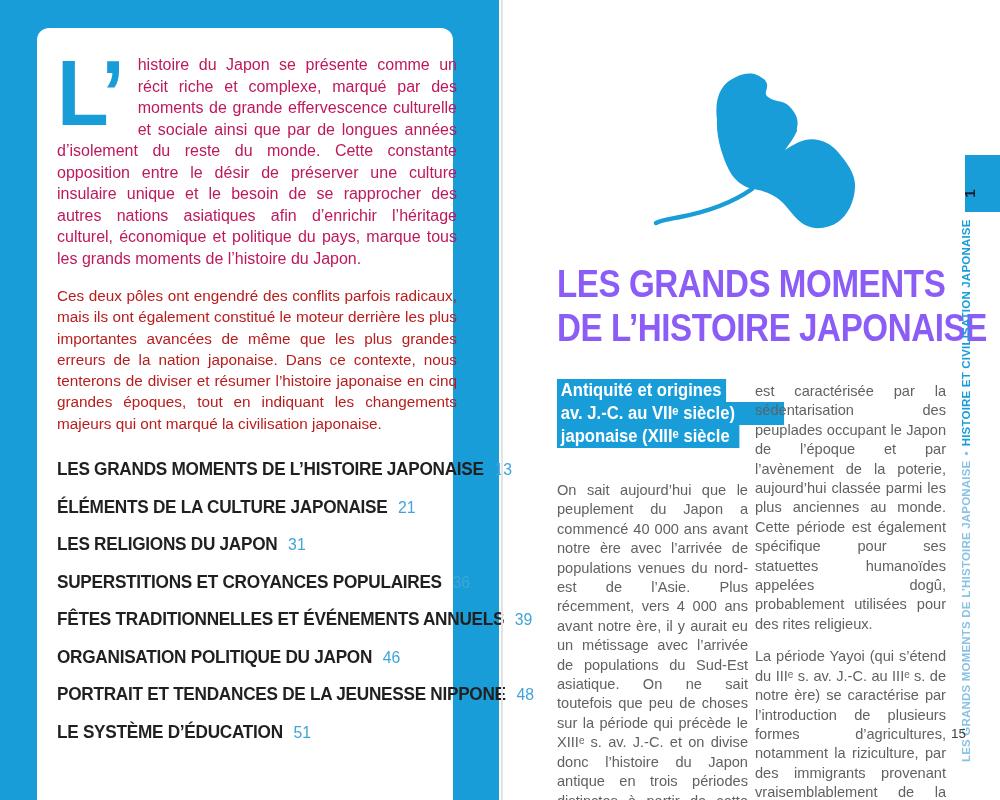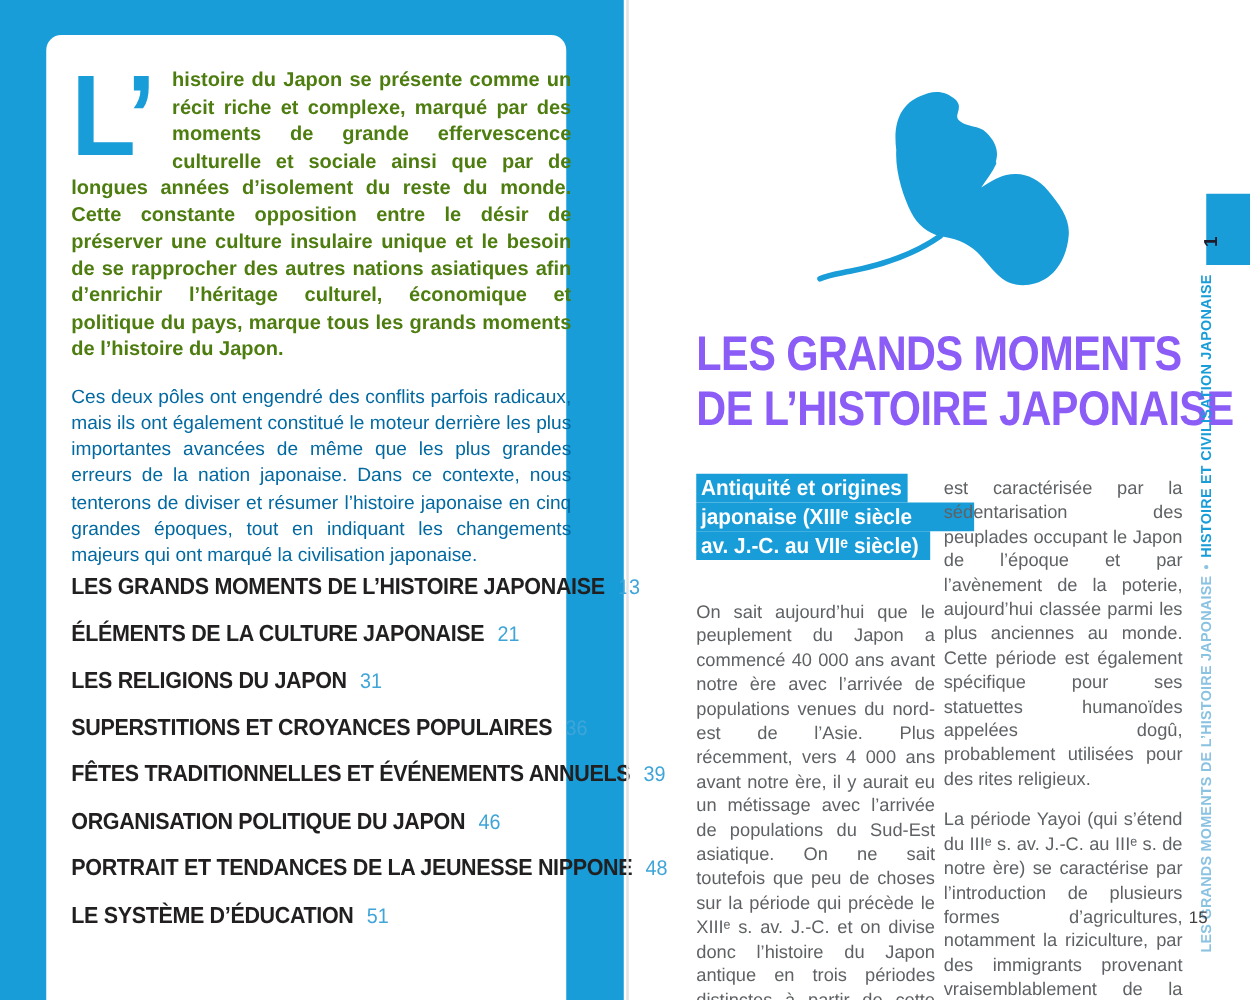--- a/index.html
+++ b/index.html
@@ -9,23 +9,23 @@
 
   
   .left-half { position:absolute; left:0; top:0; width:499px; height:800px; background:#189dd9; }
   .left-panel { position:absolute; left:37px; top:28px; width:416px; height:772px;
                 background:#ffffff; border-radius:12px 12px 0 0; }
   .gutter-line { position:absolute; left:501px; top:0; width:2px; height:800px; background:#e3e3e3; }
 
   .intro { position:absolute; left:20px; top:26px; width:400px; }
   .dropcap { float:left; color:#189dd9; font-weight:bold; font-size:92px; line-height:66px;
              letter-spacing:-3px; margin:6px 10px 0 0; transform:scaleX(0.92); transform-origin:0 0; }
-  .intro-p1 { color:#4d7c0f; font-weight:bold; font-size:16px; line-height:21.5px;
+  .intro-p1 { color:#be185d; font-weight:normal; font-size:16px; line-height:21.5px;
               text-align:justify; }
-  .intro-p2 { clear:both; color:#0369a1; font-size:15.3px; line-height:21.3px;
+  .intro-p2 { clear:both; color:#b91c1c; font-size:15.3px; line-height:21.3px;
               text-align:justify; margin-top:16px; }
 
   .toc { position:absolute; left:20px; top:430px; width:410px; }
   .toc-row { white-space:nowrap; transform:scaleX(0.93); transform-origin:0 50%;
              margin-bottom:15.5px; }
   .toc-label { color:#221f20; font-weight:800; font-size:18.5px; letter-spacing:-0.3px; }
   .toc-page { color:#3fa5d8; font-weight:400; font-size:17px; margin-left:7px; }
 
   
   .ginkgo { position:absolute; left:650px; top:40px; }
@@ -141,24 +141,24 @@
   <div class="chapter-title">
     <span class="title-line">LES GRANDS MOMENTS</span>
     <span class="title-line">DE L’HISTOIRE JAPONAISE</span>
   </div>
 
   <div class="section-heading">
     <div class="sh-line">
       <span class="hl">Antiquité et origines</span>
     </div>
     <div class="sh-line">
-      <span class="hl">japonaise (XIIIᵉ siècle</span>
+      <span class="hl">av. J.-C. au VIIᵉ siècle)</span>
     </div>
     <div class="sh-line">
-      <span class="hl">av. J.-C. au VIIᵉ siècle)</span>
+      <span class="hl">japonaise (XIIIᵉ siècle</span>
     </div>
   </div>
 
   <div class="body-col col-1">
     <p>On sait aujourd’hui que le peuplement du Japon a commencé 40 000 ans avant notre ère avec l’arrivée de populations venues du nord-est de l’Asie. Plus récemment, vers 4 000 ans avant notre ère, il y aurait eu un métissage avec l’arrivée de populations du Sud-Est asiatique. On ne sait toutefois que peu de choses sur la période qui précède le XIIIᵉ s. av. J.-C. et on divise donc l’histoire du Japon antique en trois périodes distinctes à partir de cette époque. La période Jômon (du XIIIᵉ s. au IVᵉ s. avant notre ère)</p>
   </div>
 
   <div class="body-col col-2">
     <p>est caractérisée par la sédentarisation des peuplades occupant le Japon de l’époque et par l’avènement de la poterie, aujourd’hui classée parmi les plus anciennes au monde. Cette période est également spécifique pour ses statuettes humanoïdes appelées dogû, probablement utilisées pour des rites religieux.</p>
     <p>La période Yayoi (qui s’étend du IIIᵉ s. av. J.-C. au IIIᵉ s. de notre ère) se caractérise par l’introduction de plusieurs formes d’agricultures, notamment la riziculture, par des immigrants provenant vraisemblablement de la Corée. On assiste également au développement d’une société plus complexe et à l’apparition de plusieurs outils et objets de cérémonie en bronze.</p>

